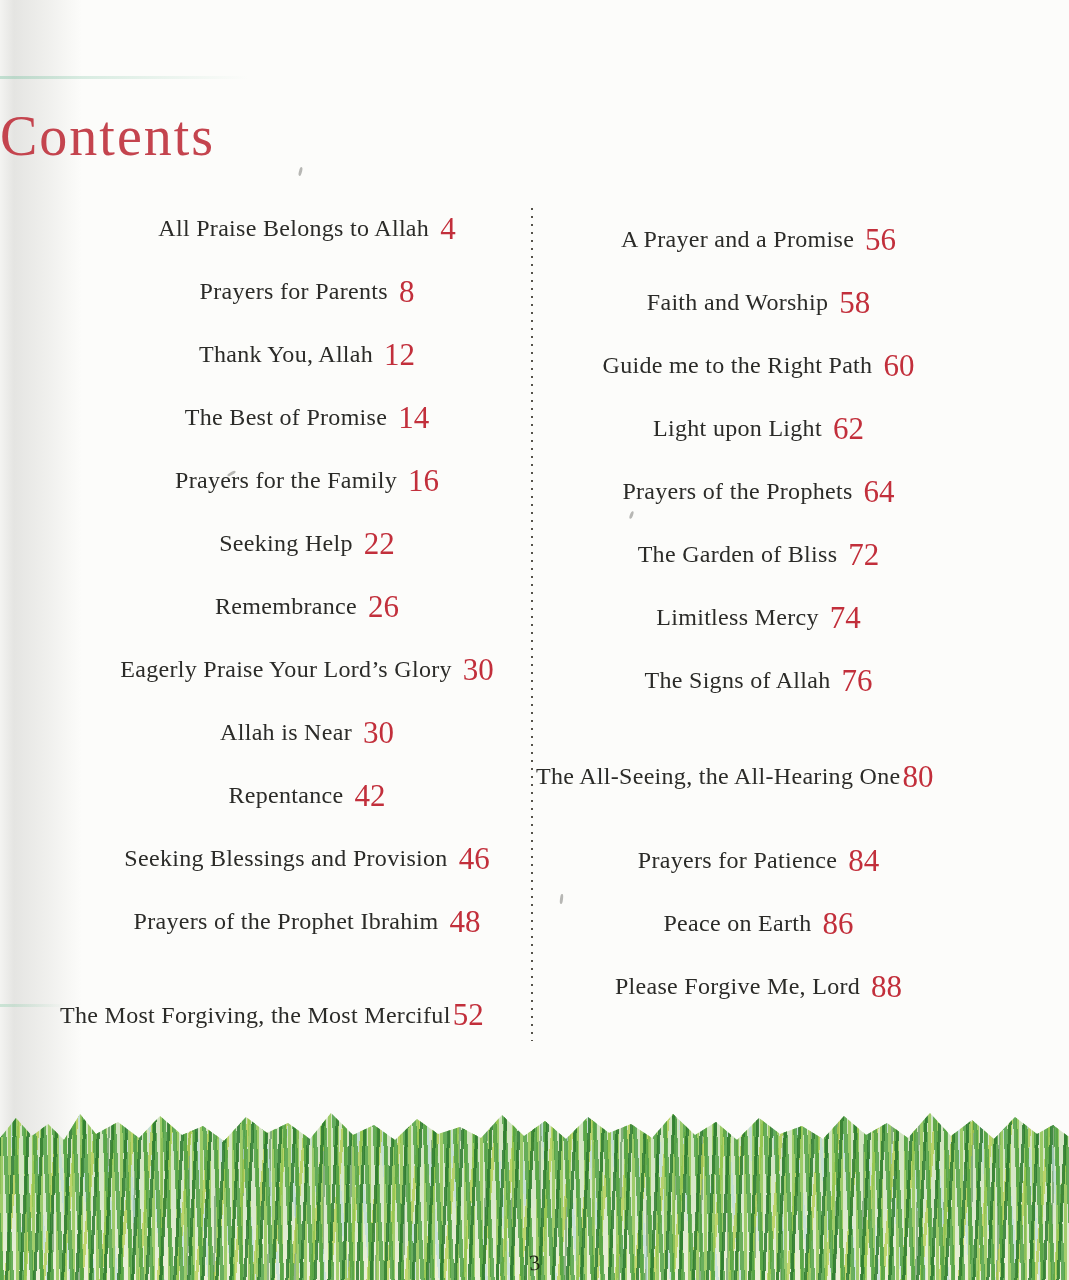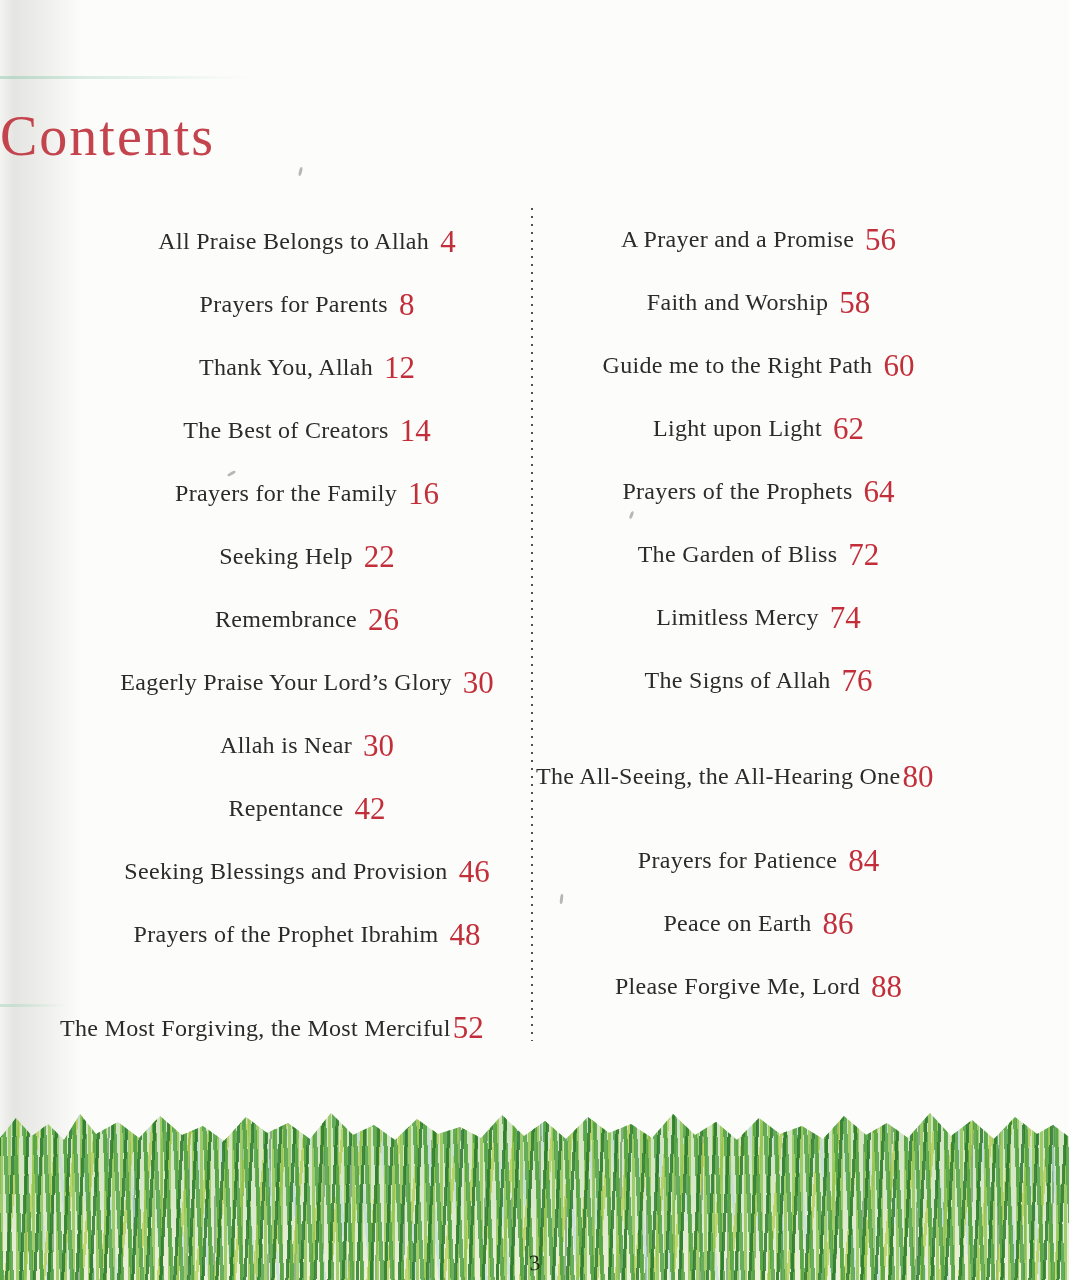--- a/index.html
+++ b/index.html
@@ -45,21 +45,21 @@
   }
 
   
   .divider{
     position:absolute;left:531px;top:208px;width:2px;height:833px;
     background:repeating-linear-gradient(to bottom,#55524a 0 2px,transparent 2px 8px);
   }
 
   
   .col{position:absolute;}
-  .col-left{left:60px;top:210px;width:494px;}
+  .col-left{left:60px;top:197px;width:494px;}
   .col-right{left:536px;top:208px;width:445px;}
   .entry{
     height:63px;display:flex;align-items:center;justify-content:center;
     gap:11px;
   }
   .entry .t{
     font-size:24px;color:var(--text-dark,#2b2b28);
     white-space:nowrap;letter-spacing:0.3px;
   }
   .entry .n{
@@ -128,21 +128,21 @@
     </div>
     <div class="entry">
       <span class="t">Prayers for Parents</span>
       <span class="n">8</span>
     </div>
     <div class="entry">
       <span class="t">Thank You, Allah</span>
       <span class="n">12</span>
     </div>
     <div class="entry">
-      <span class="t">The Best of Creators</span>
+      <span class="t">The Best of Promise</span>
       <span class="n">14</span>
     </div>
     <div class="entry">
       <span class="t">Prayers for the Family</span>
       <span class="n">16</span>
     </div>
     <div class="entry">
       <span class="t">Seeking Help</span>
       <span class="n">22</span>
     </div>

